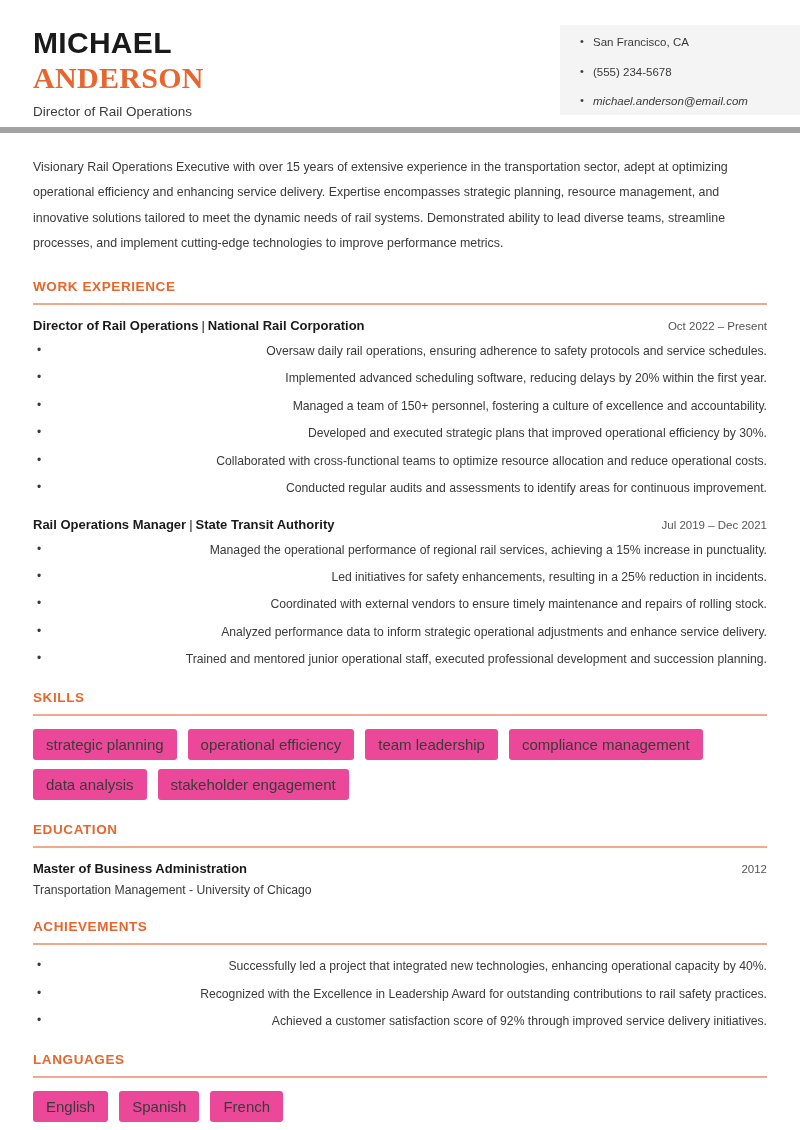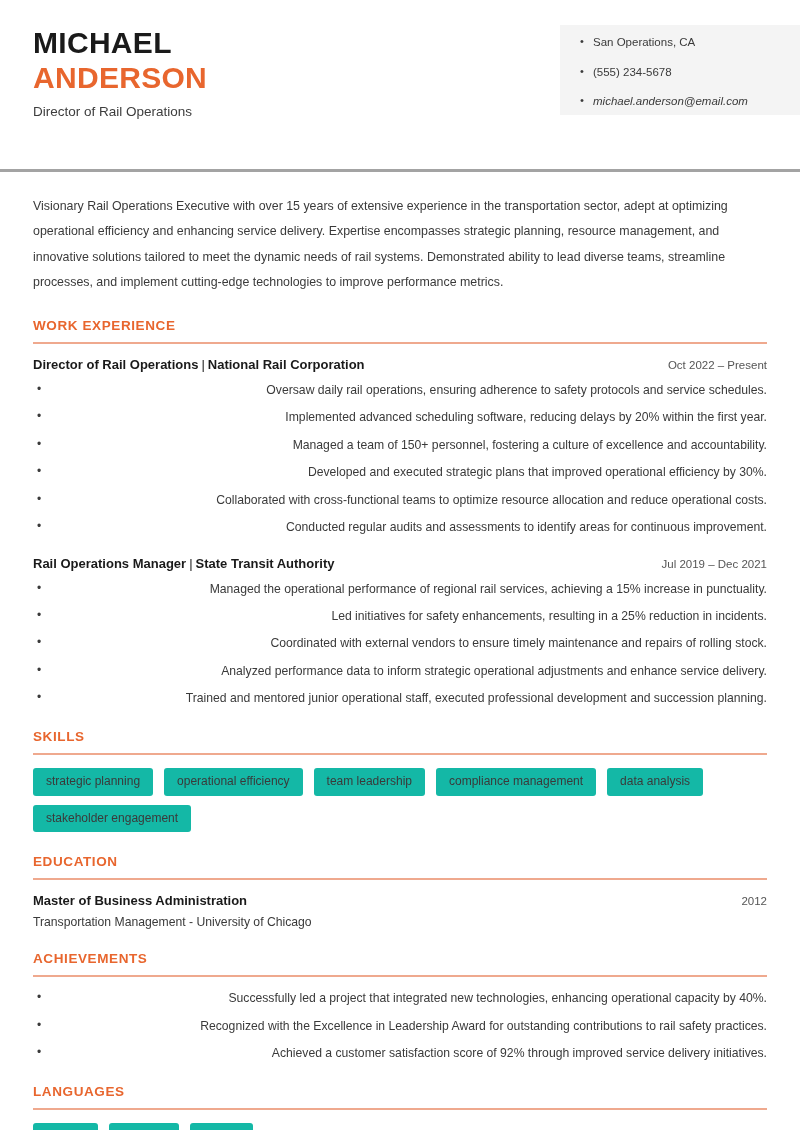--- a/index.html
+++ b/index.html
@@ -12,37 +12,37 @@
     height: 1130px;
     font-family: "Liberation Sans", sans-serif;
     color: #333333;
     position: relative;
     overflow: hidden;
   }
 
   
   .header {
     position: relative;
-    height: 172px;
-    border-bottom: 3px solid #a3a3a3;
+    height: 133px;
+    border-bottom: 6px solid #a3a3a3;
   }
   .name-block {
     position: absolute;
     left: 33px;
     top: 26px;
   }
   .name-first, .name-last {
     font-size: 30px;
     font-weight: bold;
     letter-spacing: 0.3px;
     line-height: 1.15;
     margin: 0;
   }
   .name-first { color: #1a1a1a; }
-  .name-last  { color: #E8662E; }
+  .name-last  { color: #E8662E; font-family: Liberation Serif, serif; }
   .job-title {
     margin: 9px 0 0 0;
     font-size: 13.5px;
     color: #3d3d3d;
     font-weight: normal;
   }
 
   .contact-box {
     position: absolute;
     left: 560px;
@@ -151,24 +151,24 @@
     color: #3a3a3a;
   }
 
   
   .chips {
     display: flex;
     flex-wrap: wrap;
     gap: 9px 11px;
   }
   .chip {
-    background: #14b8a6;
+    background: #ec4899;
     border-radius: 3px;
     padding: 7px 13px;
-    font-size: 12px;
+    font-size: 15px;
     color: #3a3a3a;
     line-height: 1.15;
     white-space: nowrap;
   }
 
   
   .edu-head {
     display: flex;
     justify-content: space-between;
     align-items: baseline;
@@ -197,21 +197,21 @@
 
 <div class="header">
   <div class="name-block">
     <div class="name-first">MICHAEL</div>
     <div class="name-last">ANDERSON</div>
     <div class="job-title">Director of Rail Operations</div>
   </div>
 
   <div class="contact-box">
     <ul class="contact-list">
-      <li>San Operations, CA</li>
+      <li>San Francisco, CA</li>
       <li>(555) 234-5678</li>
       <li>michael.anderson@email.com</li>
     </ul>
   </div>
 </div>
 
 <div class="content">
 
   <p class="summary">Visionary Rail Operations Executive with over 15 years of extensive experience in the transportation sector, adept at optimizing operational efficiency and enhancing service delivery. Expertise encompasses strategic planning, resource management, and innovative solutions tailored to meet the dynamic needs of rail systems. Demonstrated ability to lead diverse teams, streamline processes, and implement cutting-edge technologies to improve performance metrics.</p>
 

